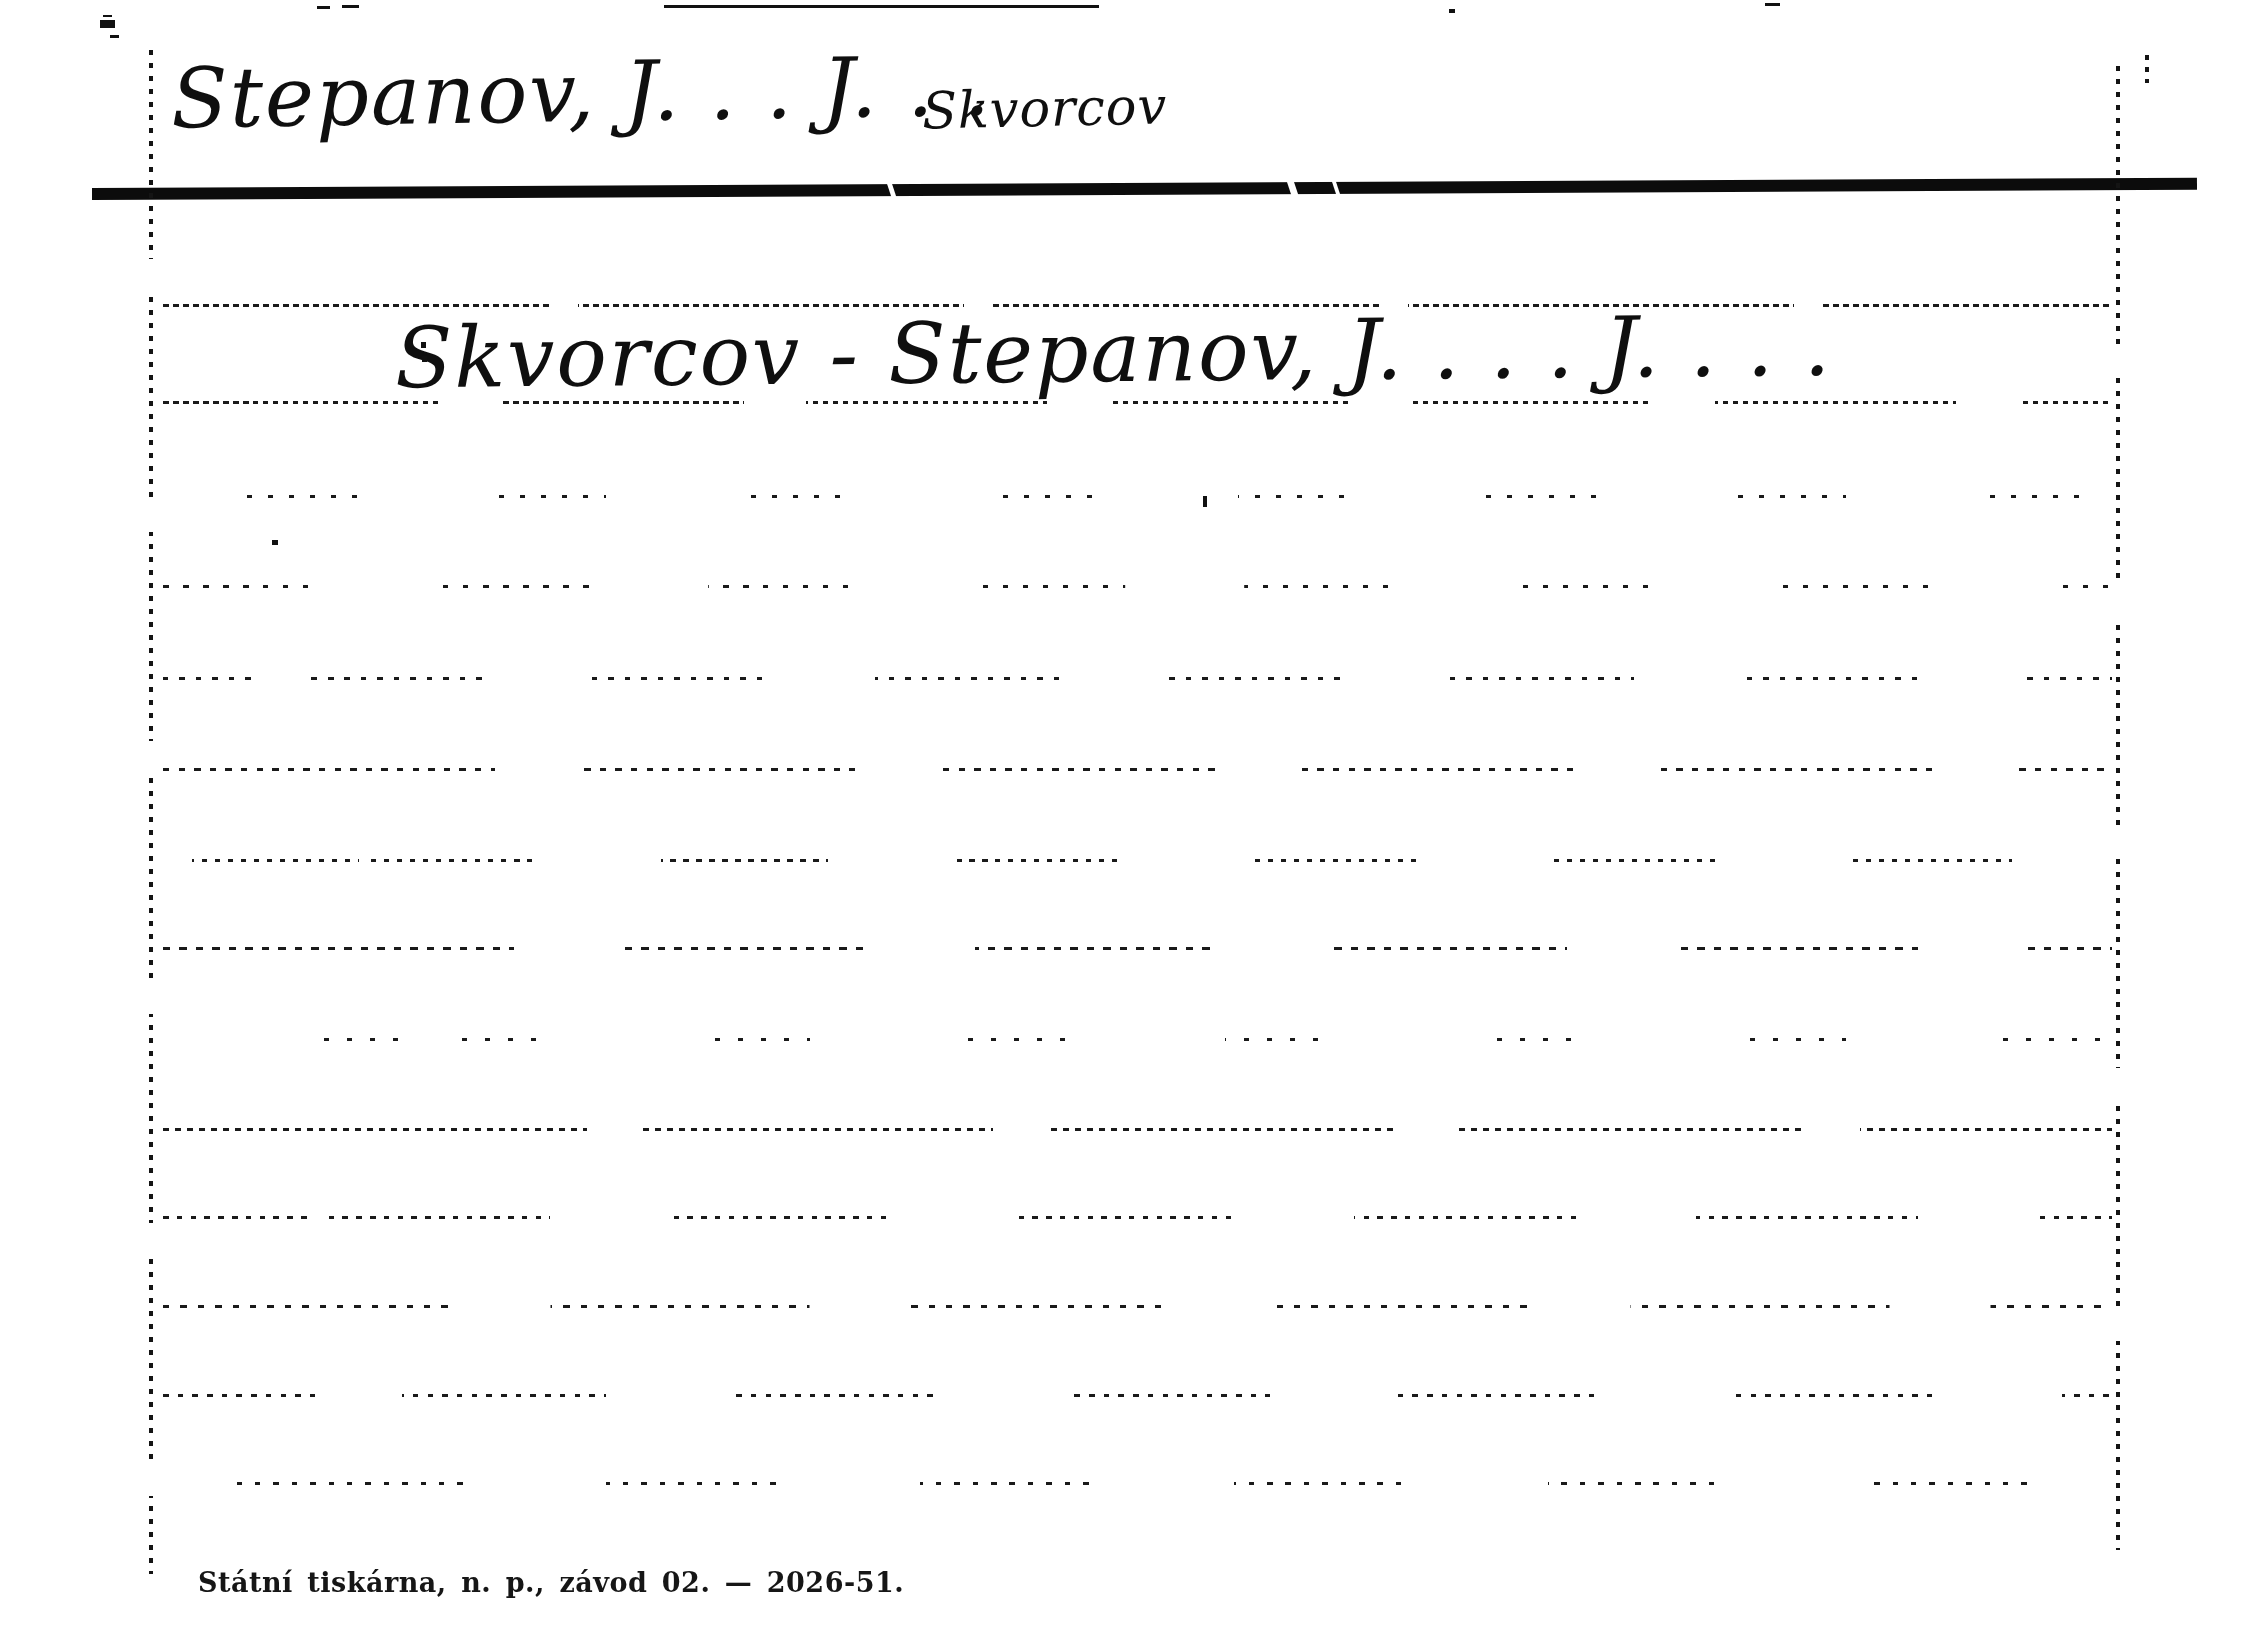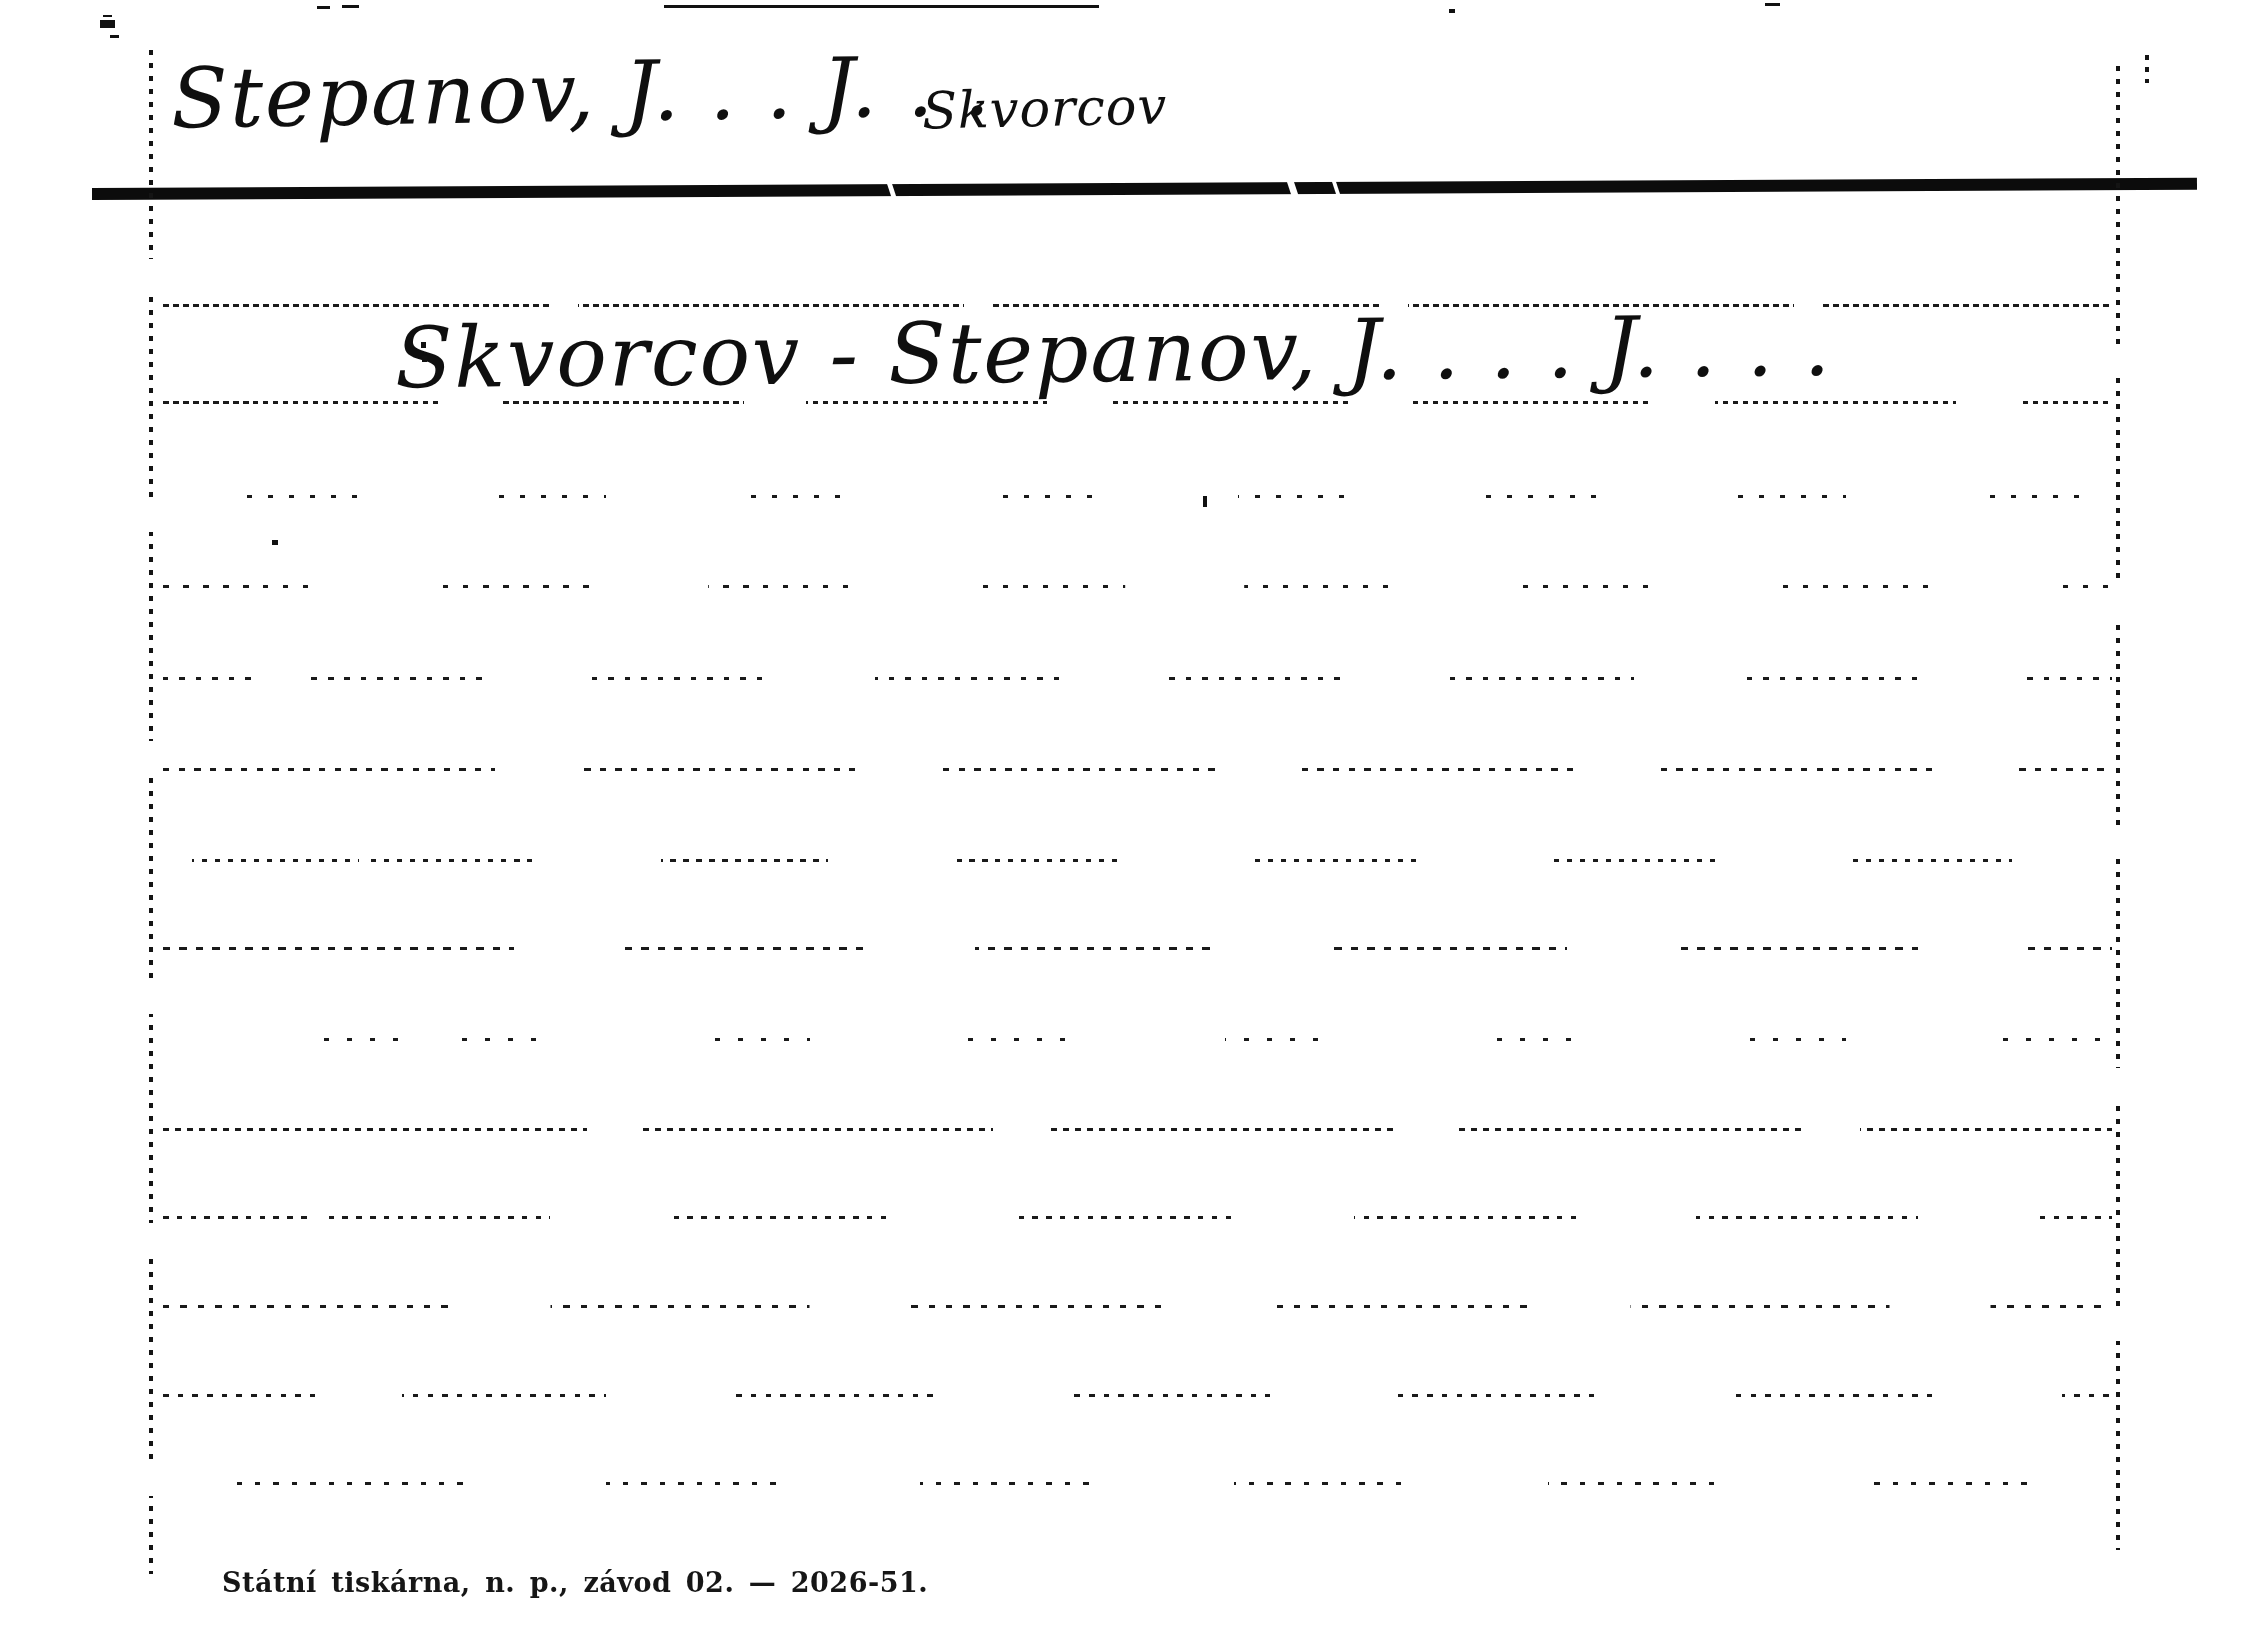--- a/index.html
+++ b/index.html
@@ -13,21 +13,20 @@
     color:#0f0f0f;white-space:nowrap;line-height:1;
   }
   .hw-header-name{left:171px;top:51px;font-size:83px;letter-spacing:1.8px;transform:rotate(-0.9deg);}
   .hw-header-ref{left:922px;top:83px;font-size:51px;letter-spacing:0.9px;transform:rotate(-1.2deg);}
   .hw-entry{left:395px;top:310px;font-size:84px;letter-spacing:1.8px;transform:rotate(-0.5deg);}
   
   .footer-imprint{
     position:absolute;left:198px;top:1567px;font-family:"DejaVu Serif",serif;
     font-weight:bold;font-size:27px;letter-spacing:0.5px;word-spacing:4.6px;color:#161616;
     white-space:nowrap;
-    margin-left:24px;
   }
   
   .thick-rule{
     position:absolute;left:92px;top:188px;width:2105px;height:12px;background:#0c0c0c;
     transform:rotate(-0.28deg);transform-origin:left center;
   }
   .thick-rule .gap{position:absolute;top:-1.8px;height:15.6px;background:#fff;transform:skewX(18deg);}
   .gap1{left:797px;width:4.6px;}
   .gap2{left:1197px;width:7.3px;}
   .gap3{left:1242px;width:3.7px;}

